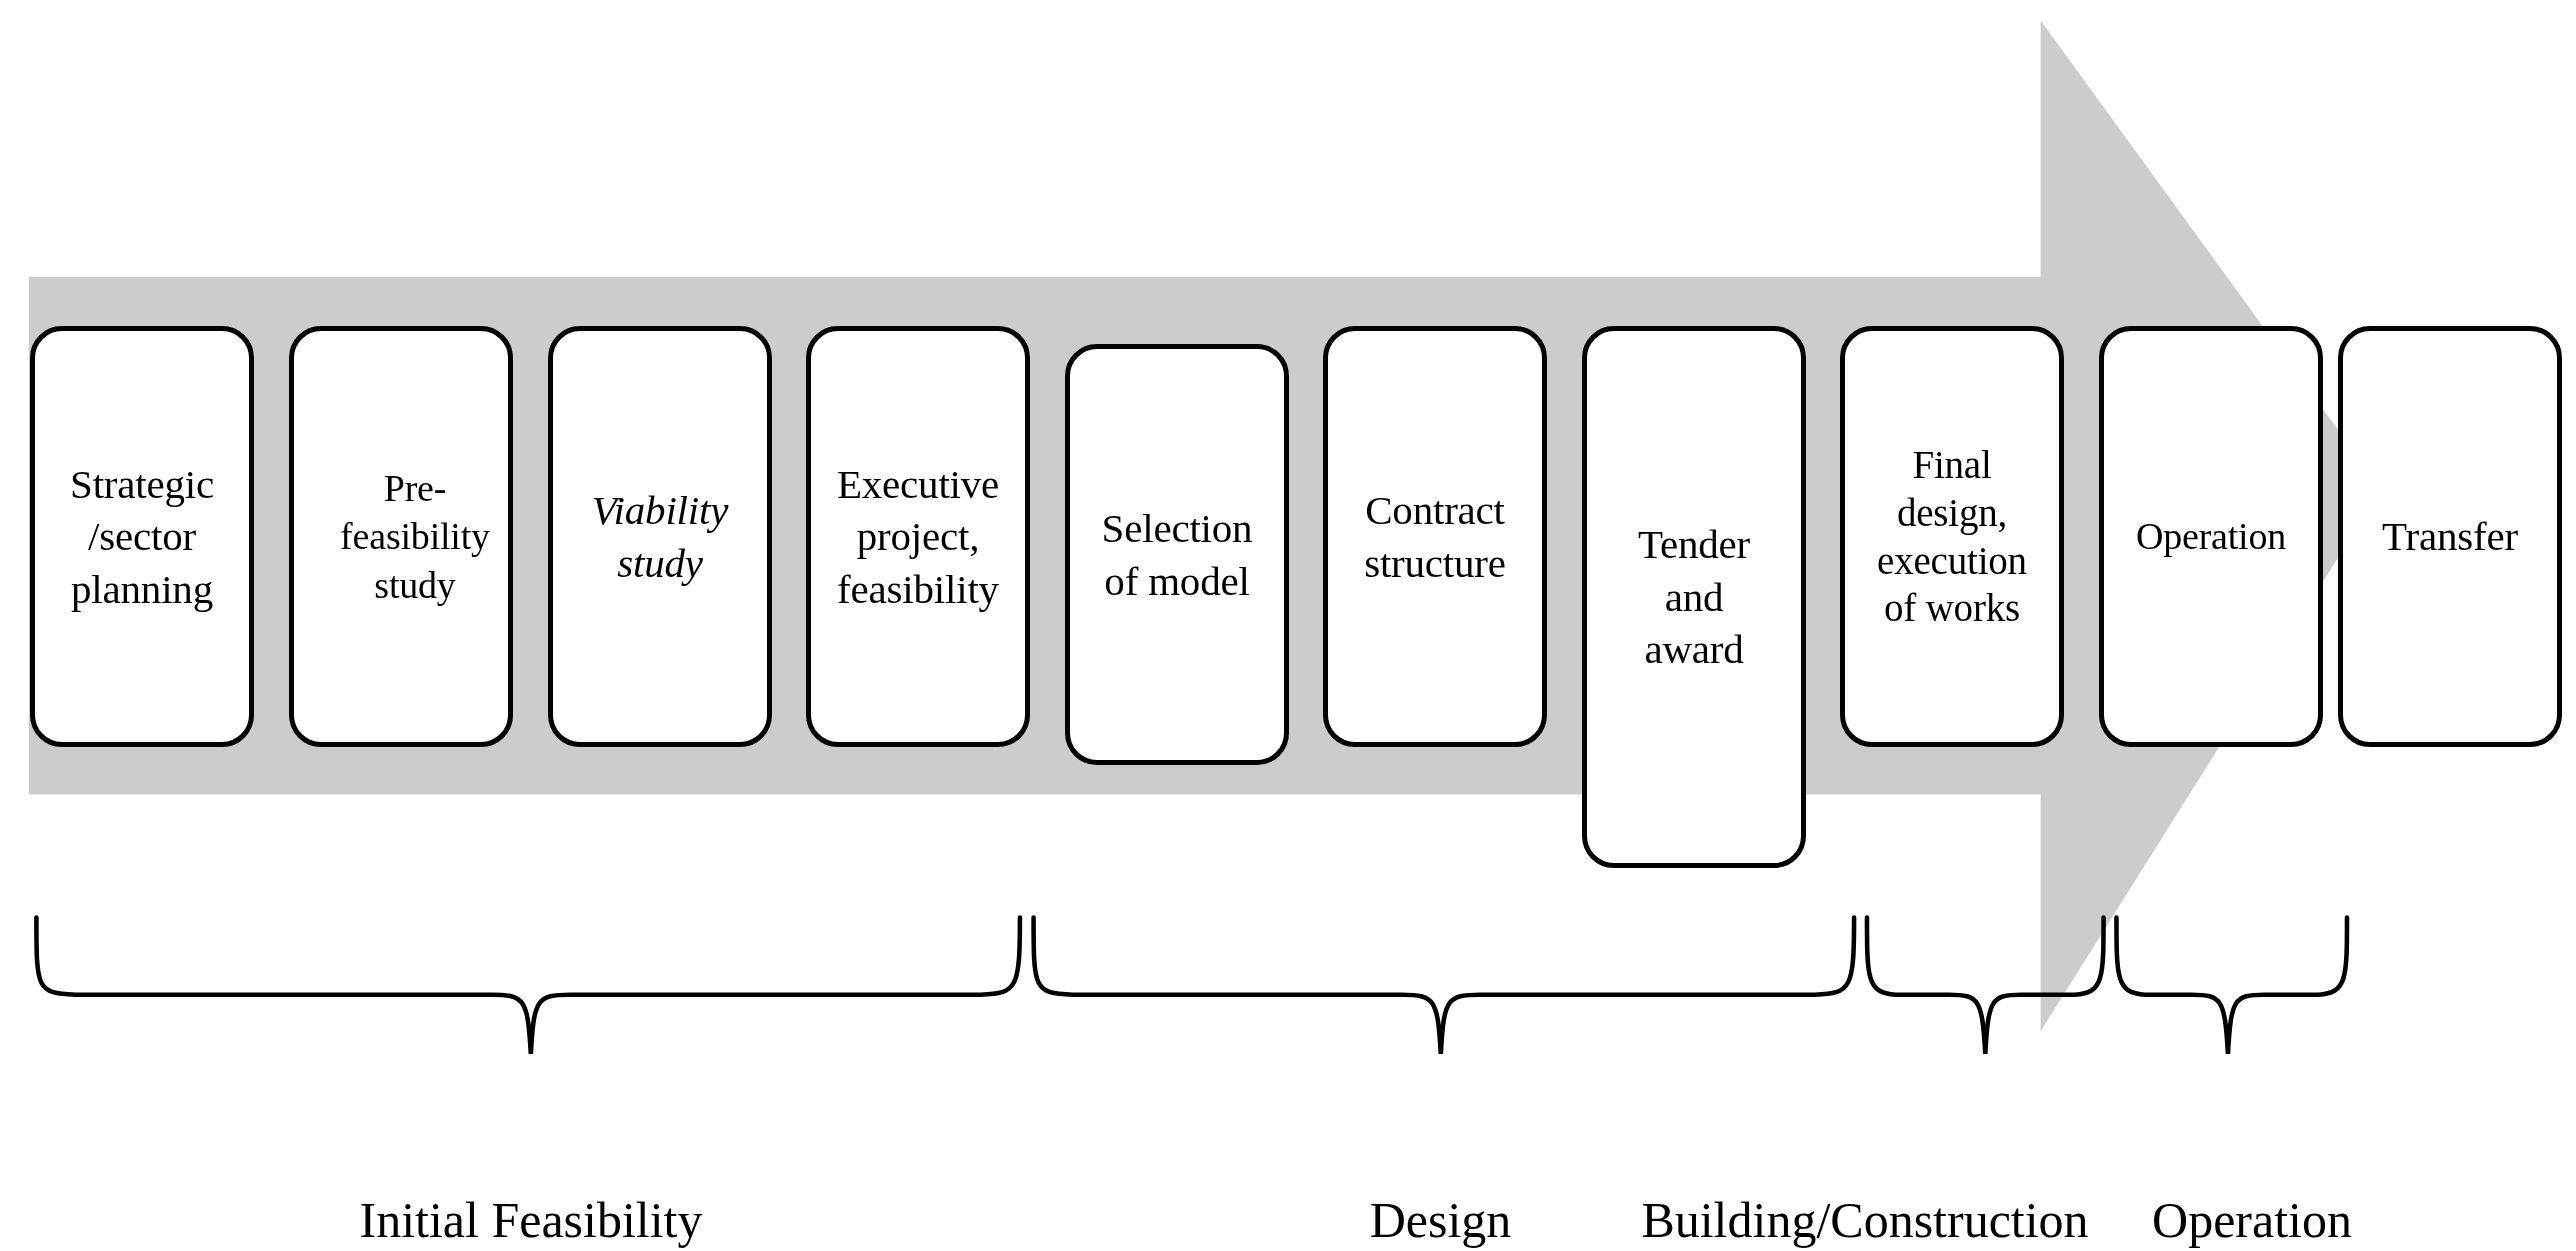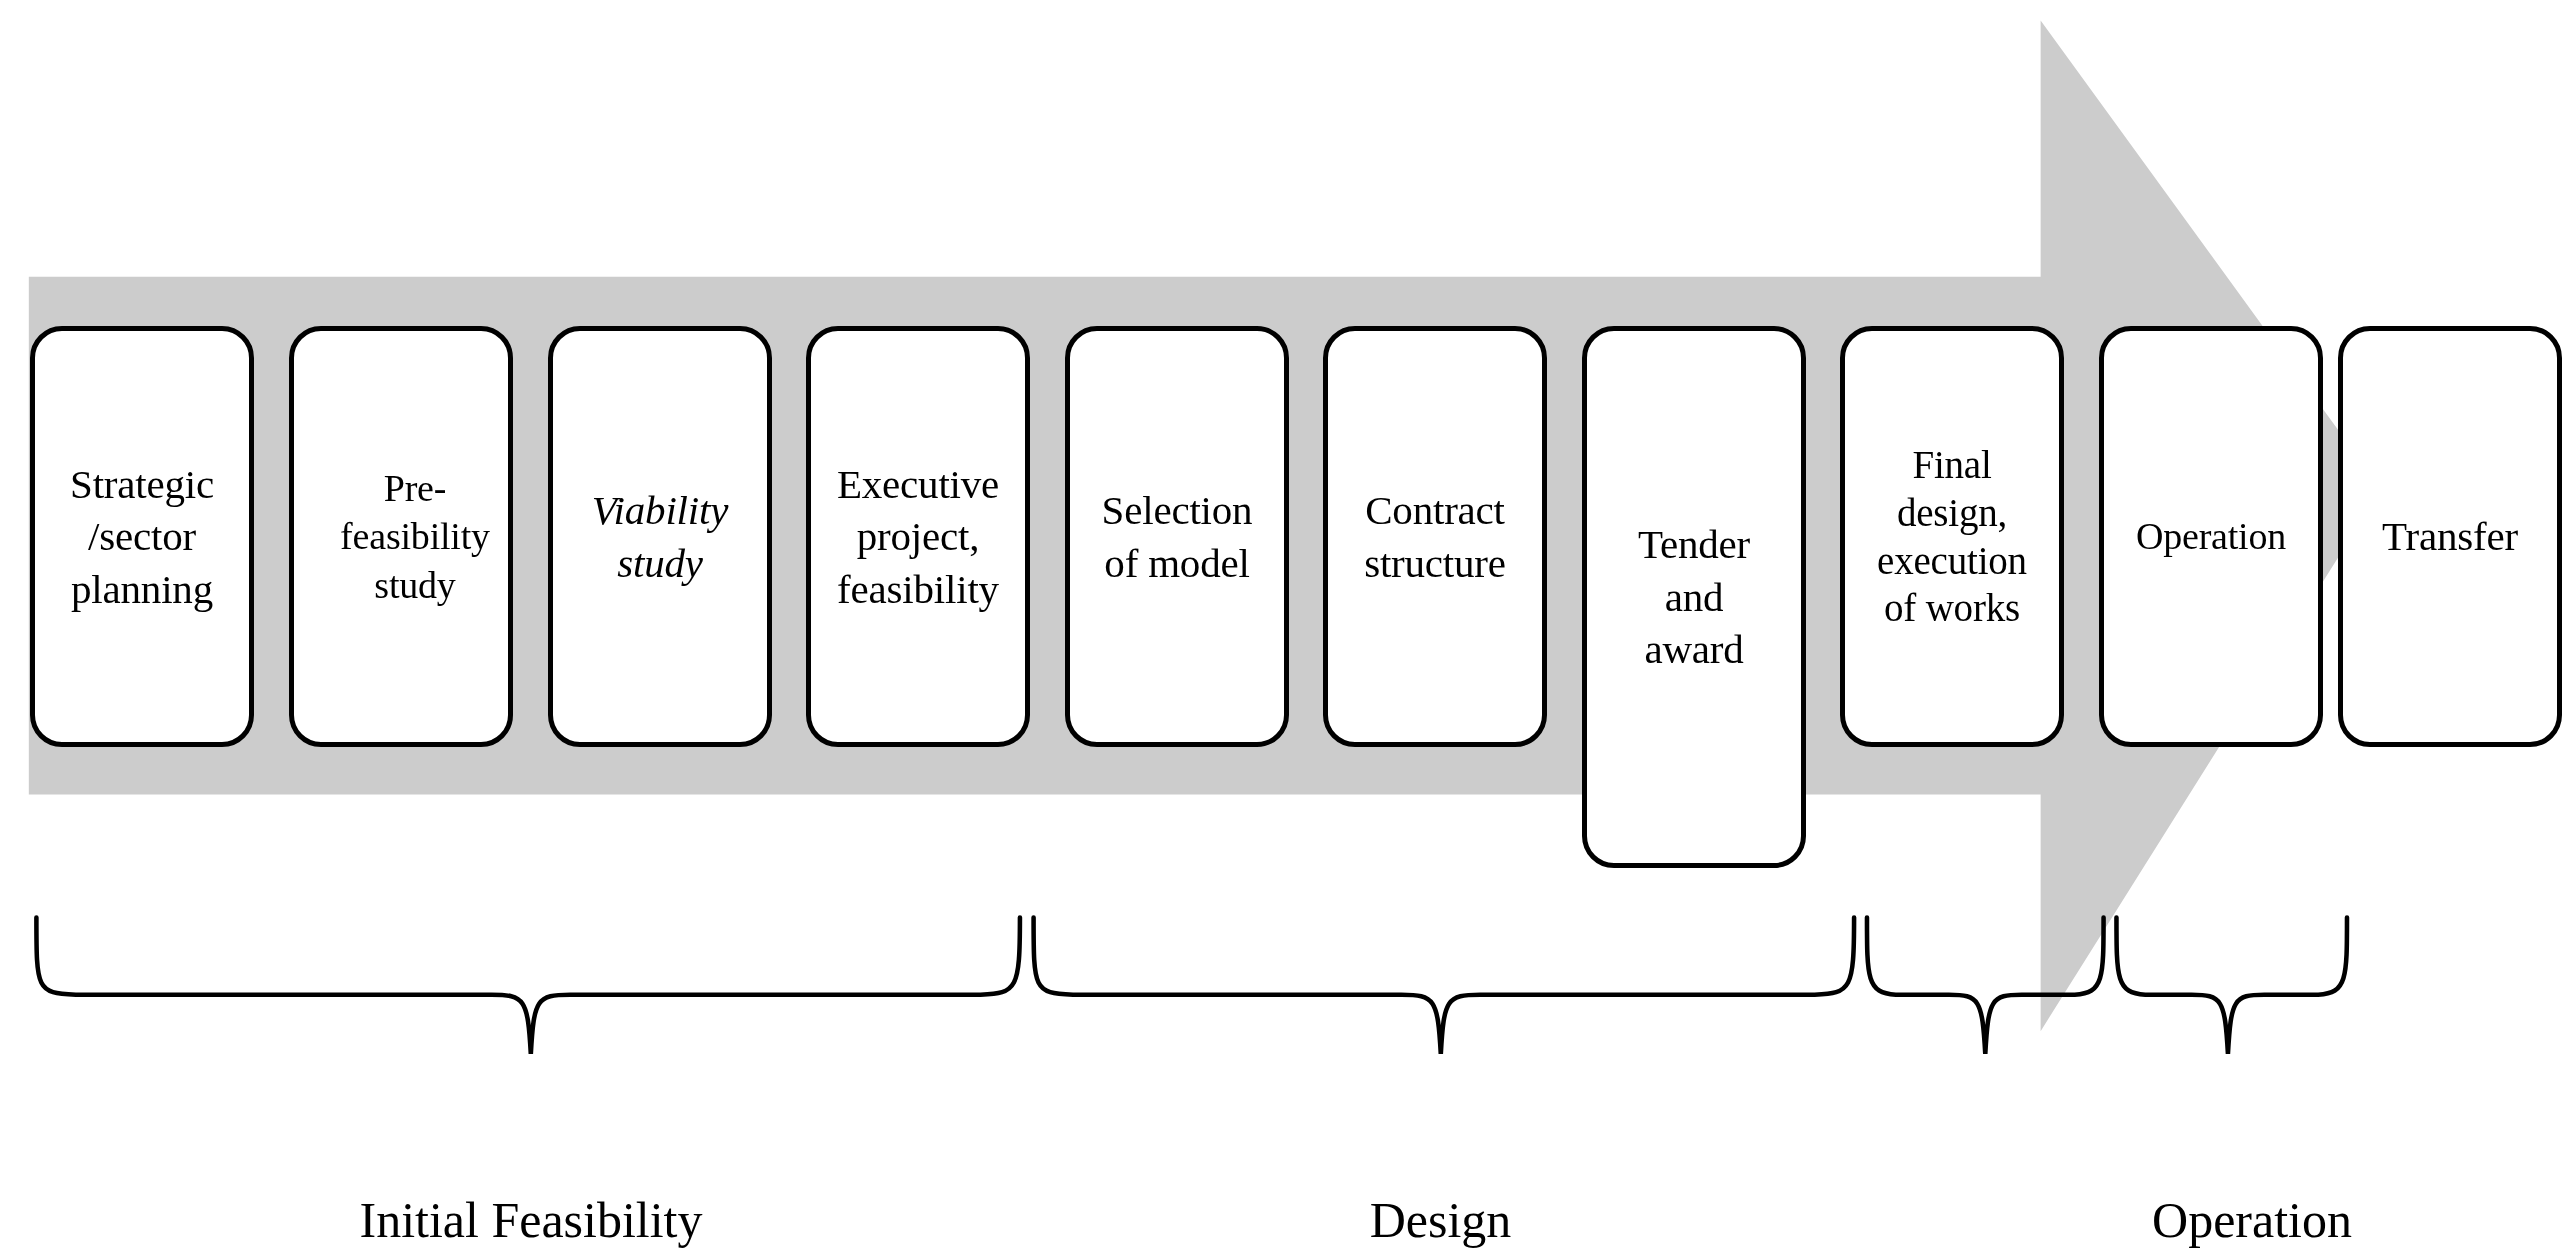--- a/index.html
+++ b/index.html
@@ -105,21 +105,21 @@
     <span class="phase-label">Viability
 study</span>
   </div>
 
   <div class="phase-box" style="left:806px; top:326px; width:224px; height:421px;">
     <span class="phase-label">Executive
 project,
 feasibility</span>
   </div>
 
-  <div class="phase-box" style="left:1065px; top:326px; width:224px; height:421px;">
+  <div class="phase-box" style="left:1065px; top:344px; width:224px; height:421px;">
     <span class="phase-label">Selection
 of model</span>
   </div>
 
   <div class="phase-box" style="left:1323px; top:326px; width:224px; height:421px;">
     <span class="phase-label">Contract
 structure</span>
   </div>
 
   <div class="phase-box" style="left:1582px; top:326px; width:224px; height:542px;">
@@ -144,19 +144,22 @@
   </div>
 
   <div class="stage-label" style="left:0px; top:1191px; width:1062px; text-align:center;">
     <span>Initial Feasibility</span>
   </div>
 
   <div class="stage-label" style="left:1213px; top:1191px; width:455px; text-align:center;">
     <span>Design</span>
   </div>
 
+  <div class="stage-label" style="left:1592px; top:1191px; width:546px; text-align:center;">
+    <span>Building/Construction</span>
+  </div>
 
   <div class="stage-label" style="left:2123px; top:1191px; width:258px; text-align:center;">
     <span>Operation</span>
   </div>
 
 </div>
 
 
 </body></html>

